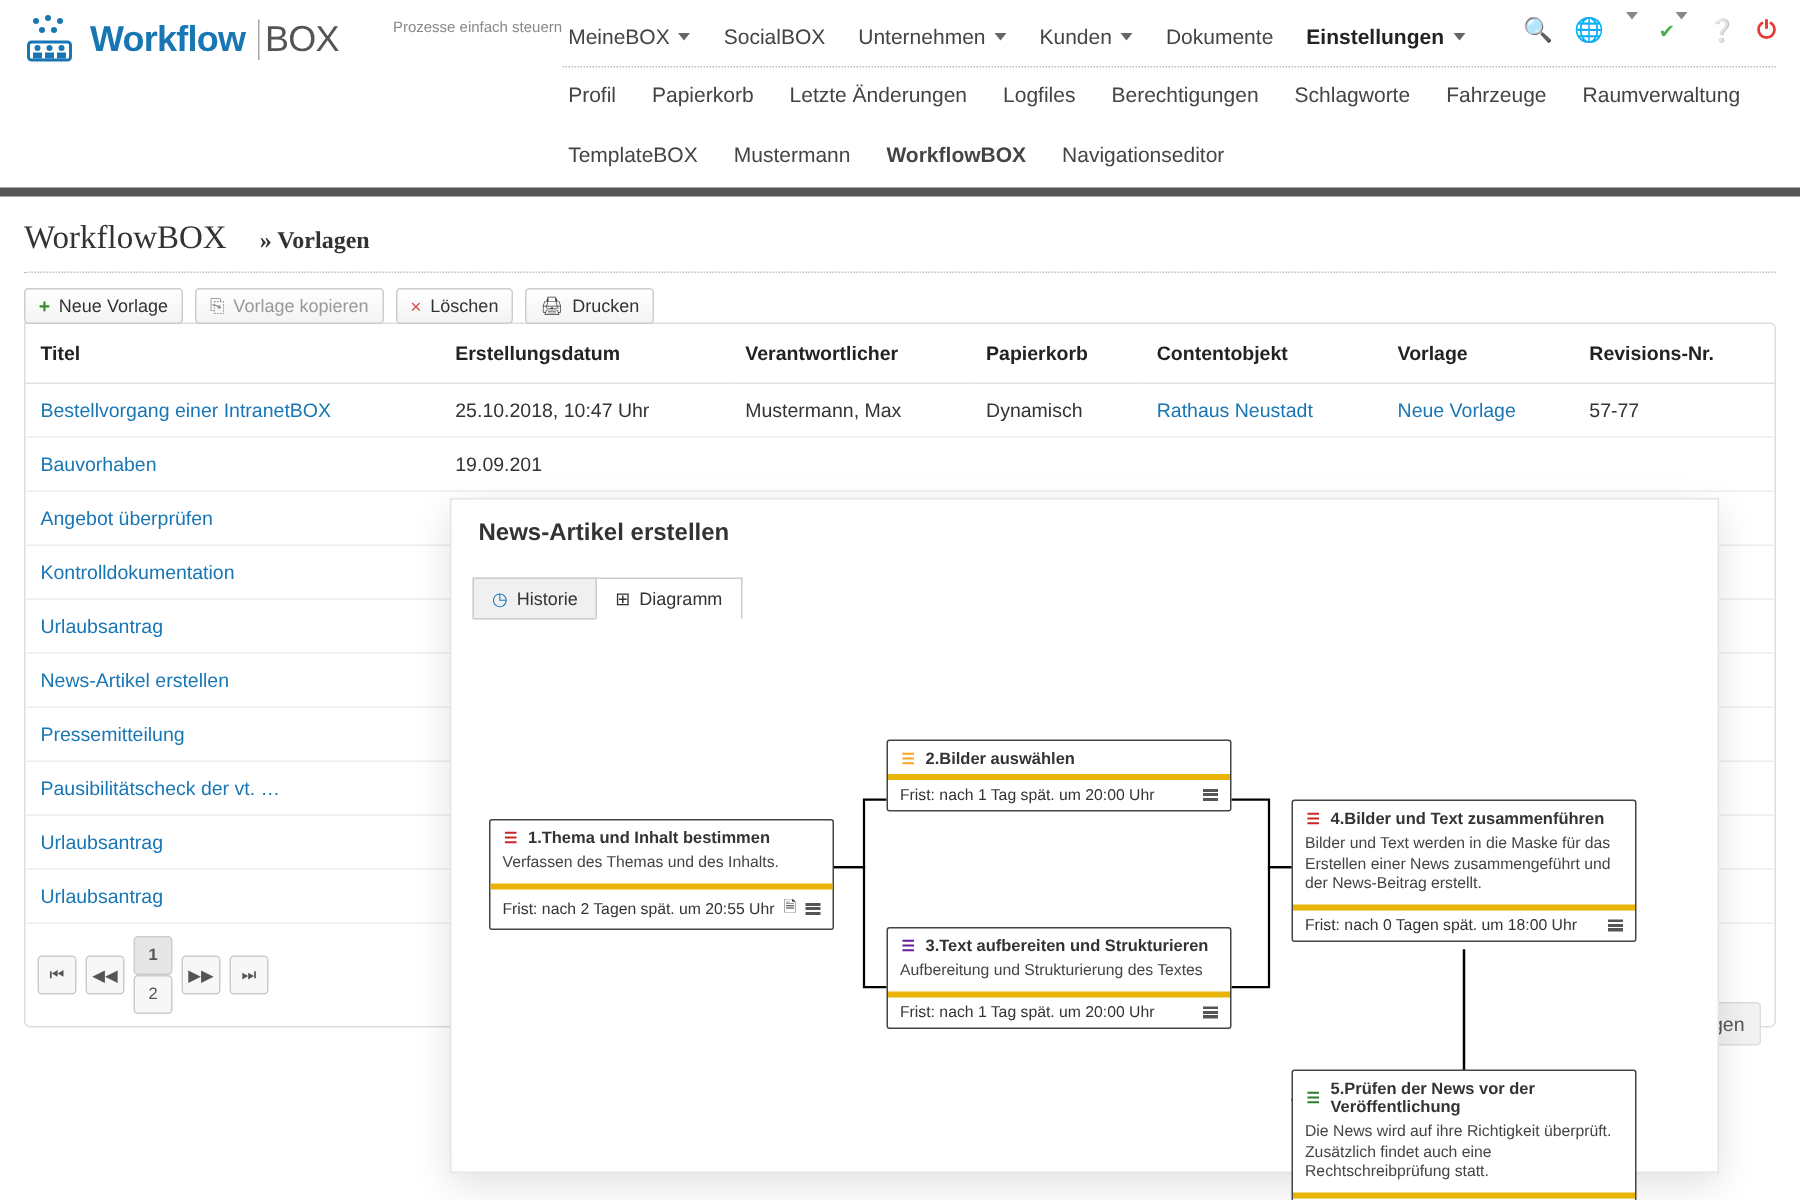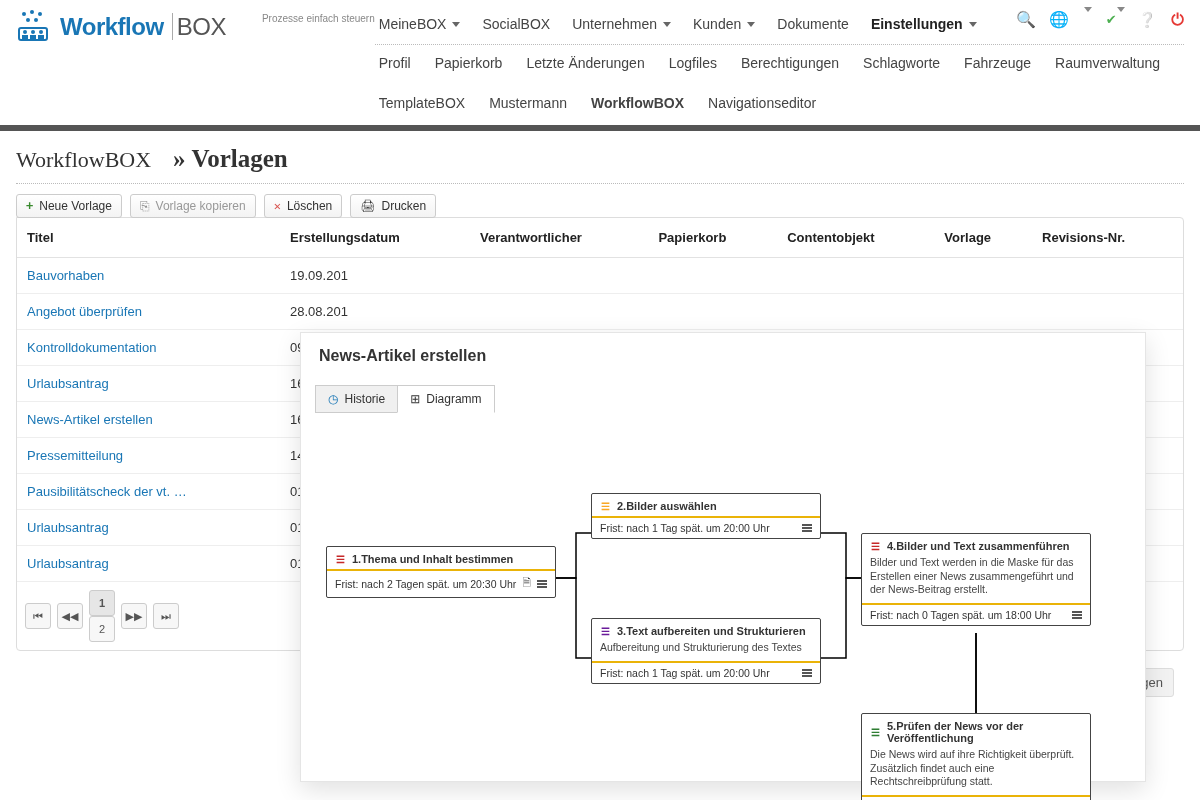--- a/index.html
+++ b/index.html
@@ -27,21 +27,21 @@
 .topicons .flag { width: 16px; height: 12px; background: linear-gradient(#000 33%, #d00 33% 66%, #fc0 66%); border-radius: 2px; }
 .topicons .green { color: #4caf50; }
 .topicons .power { color: #e53935; font-weight: 700; }
 
 .sep { height: 6px; background: #555; margin-top: 4px; width:100%; }
 
 
 .page { padding: 14px 16px; }
 .pgtitle { display: flex; gap: 22px; align-items: baseline; font-family: Georgia, serif; }
 .pgtitle .t1 { font-size: 22px; color: #333; }
-.pgtitle .t2 { font-size: 25px; font-weight: 700; }
+.pgtitle .t2 { font-size: 16px; font-weight: 700; }
 .dotted2 { border-bottom: 1px dotted #bbb; margin: 10px 0; }
 
 .btnrow { display: flex; gap: 8px; }
 .btn { border: 1px solid #ccc; background: linear-gradient(#fff,#f3f3f3); padding: 4px 9px; border-radius: 3px; display: flex; align-items: center; gap: 6px; cursor: pointer; font-size: 12px; color: #333; }
 .btn.disabled { color: #999; }
 .icn { font-family: monospace; }
 .icn.plus { color: #3a8a2e; font-weight: 700; }
 .icn.x { color: #d9534f; font-weight: 700; }
 .icn.copy { color: #888; }
 
@@ -66,21 +66,21 @@
 .ov-title { padding: 14px 18px; font-size: 16px; font-weight: 700; color: #333; }
 .ov-tabs { display: flex; margin: 6px 0 0 14px; }
 .ov-tab { border: 1px solid #ccc; background: #f0f0f0; padding: 6px 12px; font-size: 12px; display: flex; align-items: center; gap: 6px; cursor: pointer; margin-right: -1px; }
 .ov-tab.active { background: #fff; border-bottom-color: #fff; }
 .ov-tab.hist .ico { color: #1976b5; }
 .ov-body { position: relative; height: 370px; }
 
 .node { position: absolute; width: 230px; border: 1px solid #444; background: #fff; border-radius: 2px; font-size: 11px; }
 .node .nh { padding: 6px 8px 4px 8px; font-weight: 700; display: flex; align-items: center; gap: 6px; }
 .node .nd { padding: 0 8px 6px 8px; color: #444; font-size: 10.5px; line-height: 1.3; }
-.node .nf { border-top: 2px solid #eab308; padding: 4px 8px; font-size: 10.5px; color: #333; display: flex; justify-content: space-between; align-items: center; }
+.node .nf { border-top: 4px solid #eab308; padding: 4px 8px; font-size: 10.5px; color: #333; display: flex; justify-content: space-between; align-items: center; }
 .burger { display: inline-block; width: 10px; height: 8px; background: linear-gradient(#555 2px, transparent 2px 3px, #555 3px 5px, transparent 5px 6px, #555 6px 8px); }
 .listico { font-family: monospace; font-size: 10px; padding: 0 1px; }
 .c-red{color:#c62828}.c-yel{color:#f9a825}.c-pur{color:#6a1b9a}.c-grn{color:#2e7d32}
 
 svg.conn { position: absolute; left: 0; top: 0; pointer-events: none; }
 </style>
 </head>
 <body>
 
 <div class="top">
@@ -198,20 +198,29 @@
             <th>Erstellungsdatum</th>
             <th>Verantwortlicher</th>
             <th>Papierkorb</th>
             <th>Contentobjekt</th>
             <th>Vorlage</th>
             <th>Revisions-Nr.</th>
           </tr>
         </thead>
       <tbody id="tbody">
           <tr>
+            <td><a href="#">Bestellvorgang einer IntranetBOX</a></td>
+            <td>25.10.2018, 10:47 Uhr</td>
+            <td>Mustermann, Max</td>
+            <td>Dynamisch</td>
+            <td><a href="#">Rathaus Neustadt</a></td>
+            <td><a href="#">Neue Vorlage</a></td>
+            <td>57-77</td>
+          </tr>
+          <tr>
             <td><a href="#">Bauvorhaben</a></td>
             <td>19.09.201</td>
             <td></td>
             <td></td>
             <td></td>
             <td></td>
             <td></td>
           </tr>
           <tr>
             <td><a href="#">Angebot überprüfen</a></td>
@@ -325,22 +334,23 @@
         <path d="M675 220 V320"></path>
         <polygon points="671,316 679,316 675,326" fill="#000"></polygon>
       </g>
     </svg>
 
     <div class="node" style="left:25px; top:133px;">
       <div class="nh">
           <span class="listico c-red">☰</span>
           <span>1.Thema und Inhalt bestimmen</span>
         </div>
+      <div class="nd">Verfassen des Themas und des Inhalts.</div>
       <div class="nf">
-          <span>Frist: nach 2 Tagen spät. um 20:30 Uhr</span>
+          <span>Frist: nach 2 Tagen spät. um 20:55 Uhr</span>
           <span style="display:flex;gap:6px;align-items:center">
             <span>🗎</span>
             <span class="burger"></span>
           </span>
         </div>
     </div>
 
     <div class="node" style="left:290px; top:80px;">
       <div class="nh">
           <span class="listico c-yel">☰</span>

